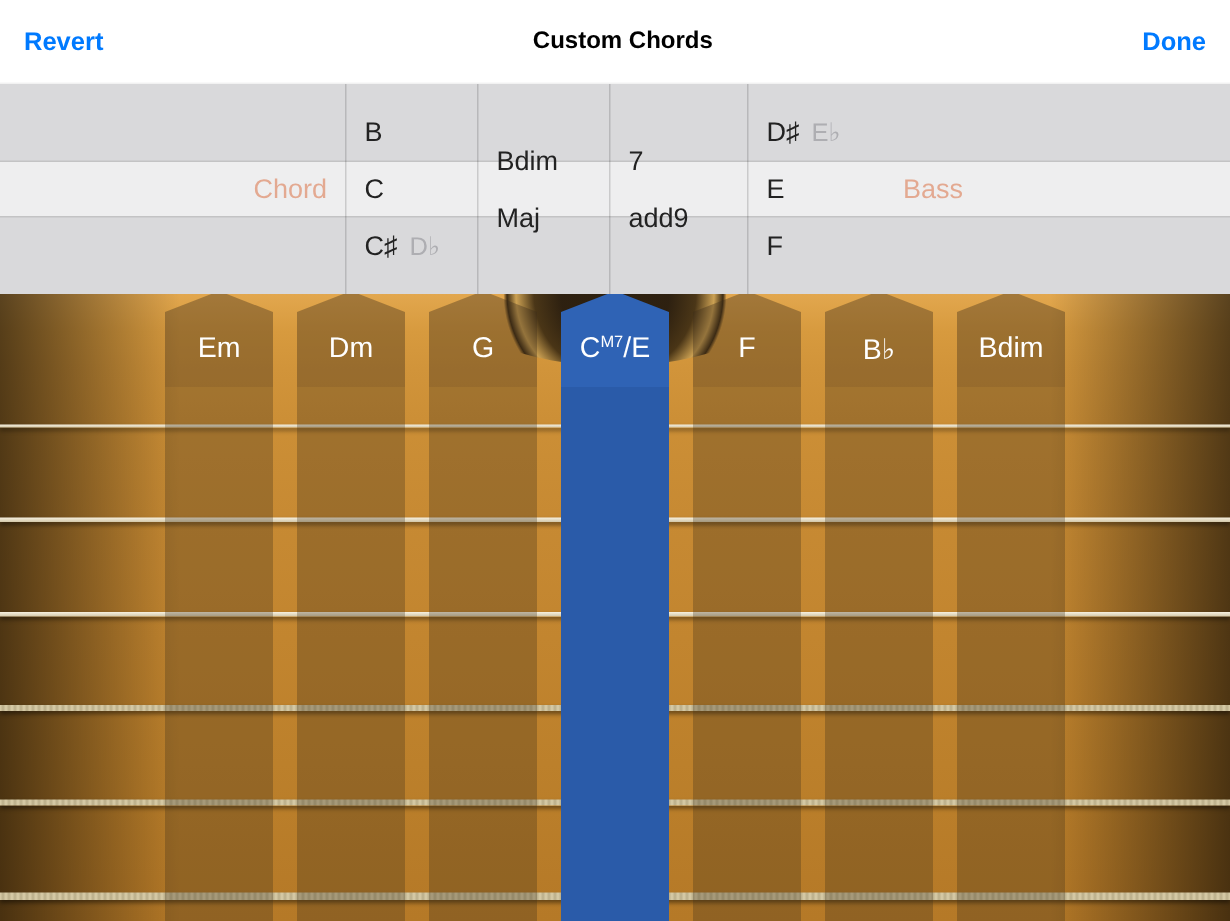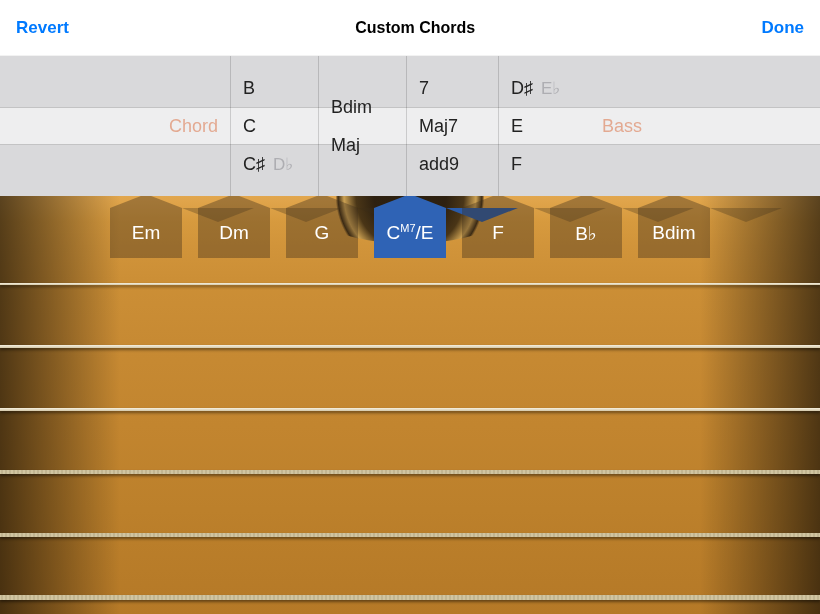--- a/index.html
+++ b/index.html
@@ -42,21 +42,21 @@
   
   .strings-layer { position:absolute; left:0; right:0; top:88px; bottom:16px; display:flex; flex-direction:column; justify-content:space-between; }
   .string { height:0; position:relative; }
   .string::before { content:""; position:absolute; left:0; right:0; top:-1px; height:2px; background: linear-gradient(180deg,#f6f0e0,#d3c7a8); box-shadow: 0 2px 3px rgba(0,0,0,0.45); }
   .string.s2::before, .string.s3::before { height:3px; top:-1.5px; }
   .string.s4::before, .string.s5::before { height:4px; top:-2px; background: repeating-linear-gradient(90deg,#d9cda9 0,#b9ad89 2px,#d9cda9 4px); }
   .string.s6::before { height:5px; top:-2.5px; background: repeating-linear-gradient(90deg,#d9cda9 0,#b9ad89 2px,#d9cda9 4px); }
 
   
   .strips { position:absolute; left:0; right:0; top:12px; bottom:0; display:flex; justify-content:center; gap:16px; padding:0 52px; }
-  .strip { width:72px; position:relative; display:flex; flex-direction:row; align-items:flex-start; cursor:pointer; }
+  .strip { width:72px; position:relative; display:flex; flex-direction:column; align-items:center; cursor:pointer; }
   .strip-head { width:72px; height:50px; background: rgba(60,45,25,0.38); position:relative; display:flex; align-items:center; justify-content:center; color:#fff; font-size:19px; }
   .strip-head::before { content:""; position:absolute; left:0; top:-14px; width:0; height:0;
     border-left:36px solid transparent; border-right:36px solid transparent; border-bottom:14px solid rgba(60,45,25,0.38); }
   .strip-body { flex:1; width:72px; background: rgba(60,45,25,0.30); position:relative; }
   .strip-body::after { content:""; position:absolute; left:0; bottom:-14px; width:0; height:0;
     border-left:36px solid transparent; border-right:36px solid transparent; border-top:14px solid rgba(60,45,25,0.30); }
 
   .strip.active .strip-head { background:#2f63b5; }
   .strip.active .strip-head::before { border-bottom-color:#2f63b5; }
   .strip.active .strip-body { background:#2a5ba9; }
@@ -103,23 +103,20 @@
         <div class="picker-row">
             <span>Maj</span>
           </div>
       </div>
     </div>
 
     <div class="picker-col wider">
       <div class="picker-inner">
         <div class="picker-row">
             <span>7</span>
-          </div>
-        <div class="picker-row">
-            <span>Maj7</span>
           </div>
         <div class="picker-row">
             <span>add9</span>
           </div>
       </div>
     </div>
 
     <div class="picker-col wider">
       <div class="picker-inner">
         <div class="picker-row">

